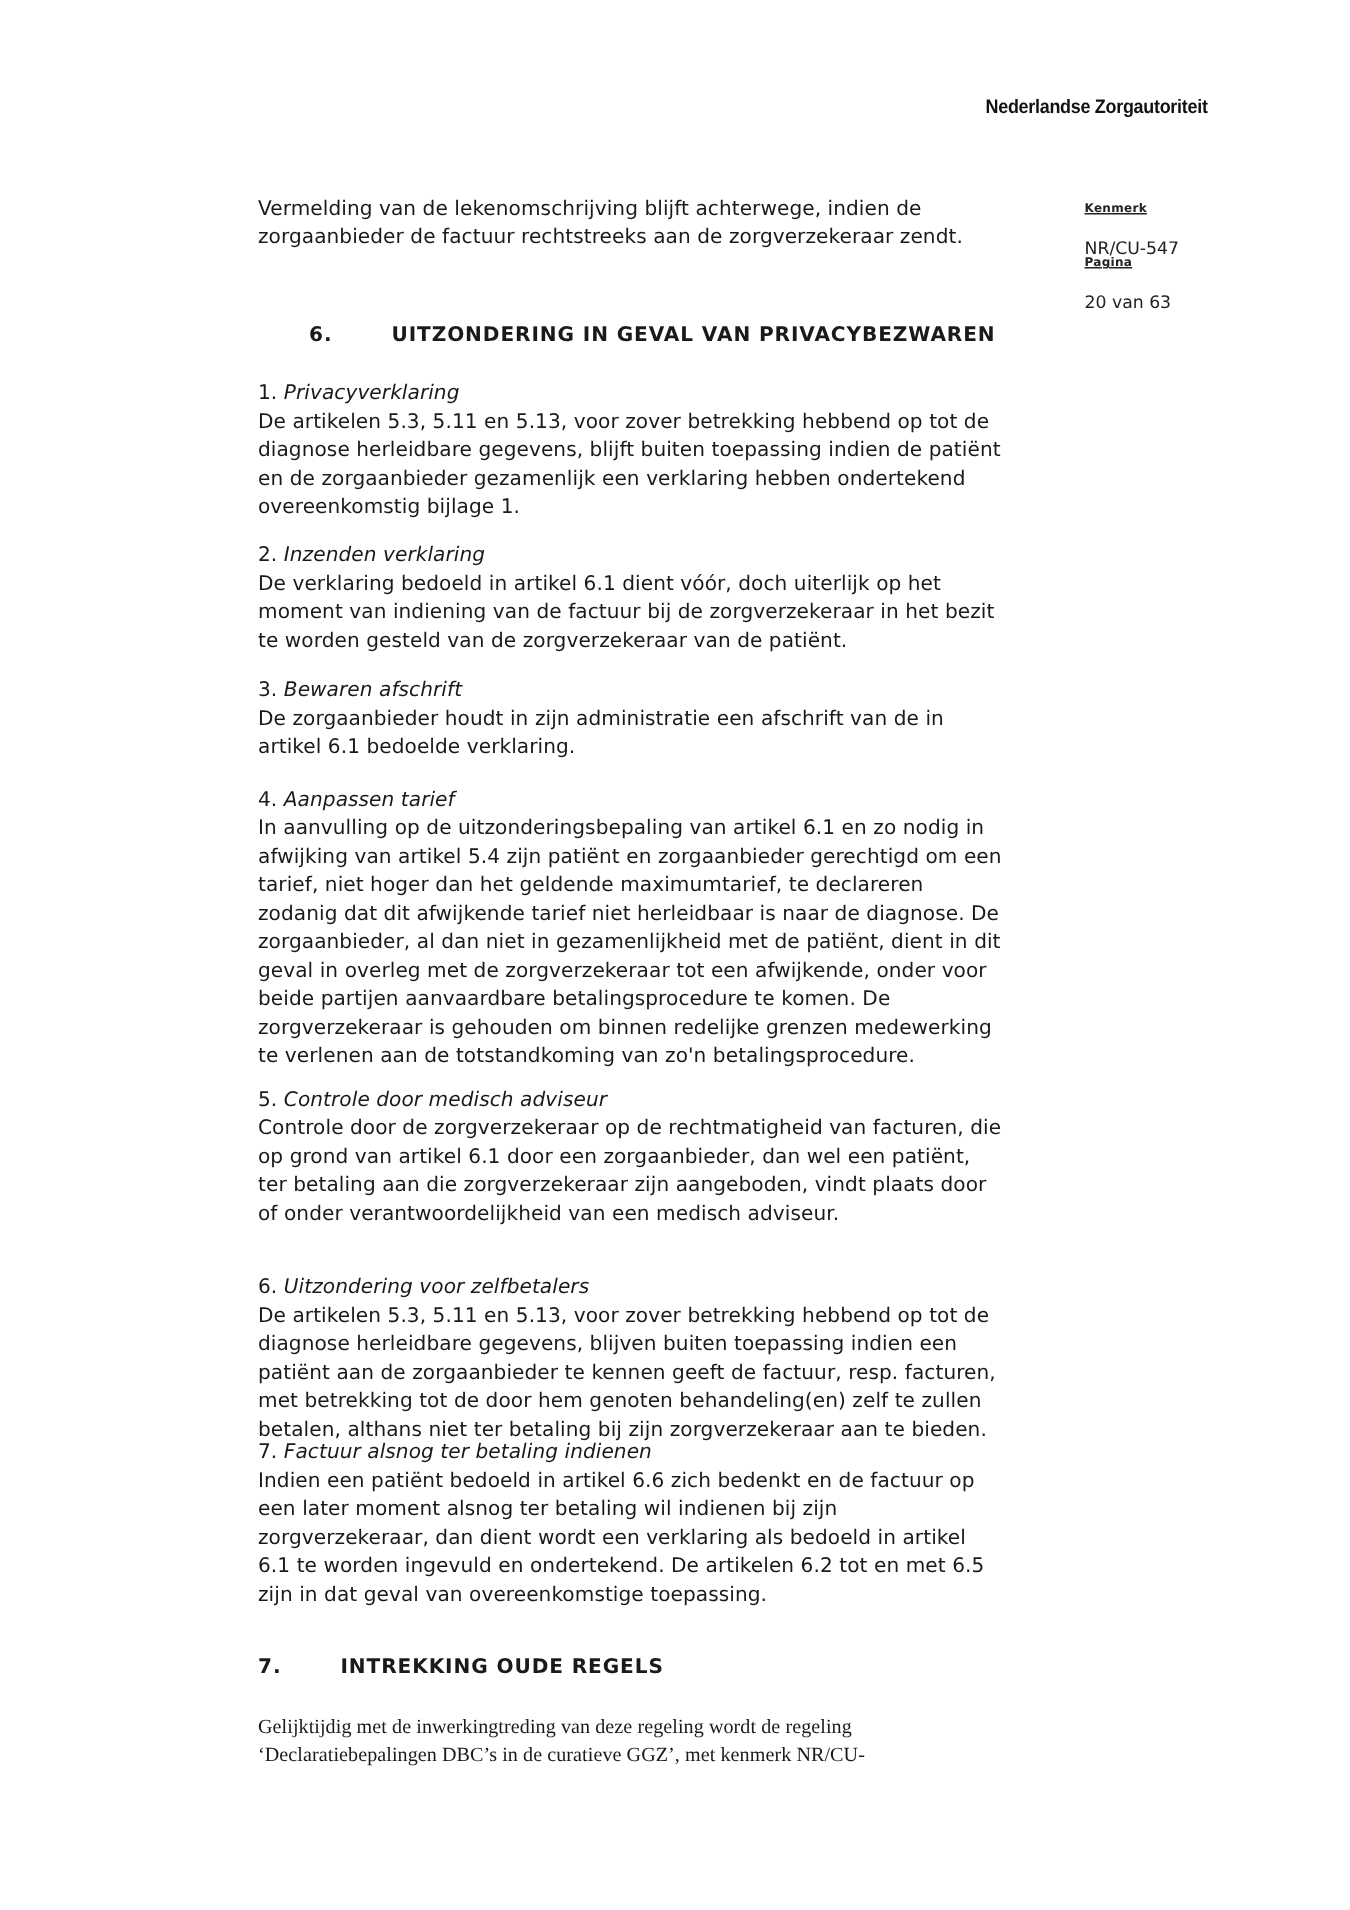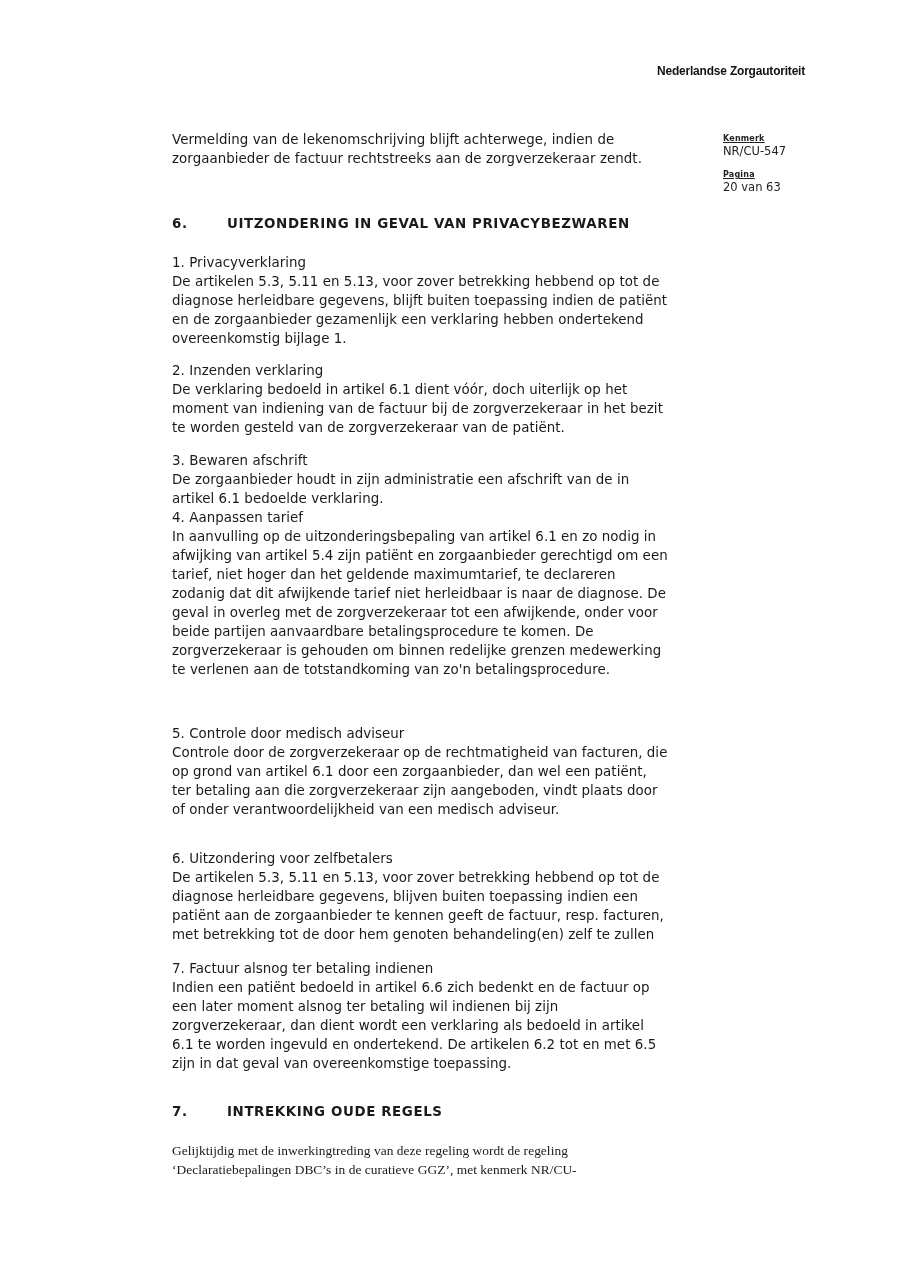--- a/index.html
+++ b/index.html
@@ -1,23 +1,23 @@
 <!DOCTYPE html>
 <html><head>
 <meta charset="utf-8">
 <style>
   html, body { margin: 0; padding: 0; background: #ffffff; }
   body { width: 900px; height: 1273px; position: relative; overflow: hidden; font-family: "DejaVu Sans", sans-serif; color: #1a1a1a; }
   .org { position: absolute; left: 657px; top: 63px; font-family: "Liberation Sans", sans-serif; font-size: 13px; font-weight: bold; letter-spacing: -0.2px; color: #111; transform: scaleX(0.92); transform-origin: left top; }
   .meta { position: absolute; left: 723px; width: 150px; }
   .meta-label { font-size: 8px; font-weight: bold; color: #222; letter-spacing: 0.2px; text-decoration: underline; }
-  .meta-value { font-size: 11.5px; color: #222; margin-top: 1px; }
+  .meta-value { font-size: 11.5px; color: #222; margin-top: 15px; }
   .body { position: absolute; left: 172px; width: 520px; }
   .line { font-size: 13.4px; line-height: 19px; white-space: nowrap; letter-spacing: 0.05px; }
-  .it { }
+  .it { font-style: italic; }
   .h { position: absolute; left: 172px; font-size: 13.4px; font-weight: bold; letter-spacing: 0.6px; white-space: nowrap; }
   .h .num { display: inline-block; width: 55px; }
 </style>
 </head>
 <body>
 
 <div class="org">Nederlandse Zorgautoriteit</div>
 
 <div class="meta" style="top:134px;">
   <div class="meta-label">Kenmerk</div>
@@ -26,21 +26,21 @@
 <div class="meta" style="top:170px;">
   <div class="meta-label">Pagina</div>
   <div class="meta-value">20 van 63</div>
 </div>
 
 <div class="body" style="top:130px;">
   <div class="line">Vermelding van de lekenomschrijving blijft achterwege, indien de</div>
   <div class="line">zorgaanbieder de factuur rechtstreeks aan de zorgverzekeraar zendt.</div>
 </div>
 
-<div class="h" style="top:216px;">
+<div class="h" style="top:216px;margin-left:34px;">
   <span class="num">6.</span><span>UITZONDERING IN GEVAL VAN PRIVACYBEZWAREN</span>
 </div>
 
 <div class="body" style="top:253px;">
   <div class="line"><span>1.</span> <span class="it">Privacyverklaring</span></div>
   <div class="line">De artikelen 5.3, 5.11 en 5.13, voor zover betrekking hebbend op tot de</div>
   <div class="line">diagnose herleidbare gegevens, blijft buiten toepassing indien de patiënt</div>
   <div class="line">en de zorgaanbieder gezamenlijk een verklaring hebben ondertekend</div>
   <div class="line">overeenkomstig bijlage 1.</div>
 </div>
@@ -51,46 +51,48 @@
   <div class="line">moment van indiening van de factuur bij de zorgverzekeraar in het bezit</div>
   <div class="line">te worden gesteld van de zorgverzekeraar van de patiënt.</div>
 </div>
 
 <div class="body" style="top:451px;">
   <div class="line"><span>3.</span> <span class="it">Bewaren afschrift</span></div>
   <div class="line">De zorgaanbieder houdt in zijn administratie een afschrift van de in</div>
   <div class="line">artikel 6.1 bedoelde verklaring.</div>
 </div>
 
-<div class="body" style="top:508px;">
+<div class="body" style="top:524px;">
   <div class="line"><span>4.</span> <span class="it">Aanpassen tarief</span></div>
   <div class="line">In aanvulling op de uitzonderingsbepaling van artikel 6.1 en zo nodig in</div>
   <div class="line">afwijking van artikel 5.4 zijn patiënt en zorgaanbieder gerechtigd om een</div>
   <div class="line">tarief, niet hoger dan het geldende maximumtarief, te declareren</div>
   <div class="line">zodanig dat dit afwijkende tarief niet herleidbaar is naar de diagnose. De</div>
+  <div class="line">zorgaanbieder, al dan niet in gezamenlijkheid met de patiënt, dient in dit</div>
   <div class="line">geval in overleg met de zorgverzekeraar tot een afwijkende, onder voor</div>
   <div class="line">beide partijen aanvaardbare betalingsprocedure te komen. De</div>
   <div class="line">zorgverzekeraar is gehouden om binnen redelijke grenzen medewerking</div>
   <div class="line">te verlenen aan de totstandkoming van zo'n betalingsprocedure.</div>
 </div>
 
 <div class="body" style="top:724px;">
   <div class="line"><span>5.</span> <span class="it">Controle door medisch adviseur</span></div>
   <div class="line">Controle door de zorgverzekeraar op de rechtmatigheid van facturen, die</div>
   <div class="line">op grond van artikel 6.1 door een zorgaanbieder, dan wel een patiënt,</div>
   <div class="line">ter betaling aan die zorgverzekeraar zijn aangeboden, vindt plaats door</div>
   <div class="line">of onder verantwoordelijkheid van een medisch adviseur.</div>
 </div>
 
 <div class="body" style="top:849px;">
   <div class="line"><span>6.</span> <span class="it">Uitzondering voor zelfbetalers</span></div>
   <div class="line">De artikelen 5.3, 5.11 en 5.13, voor zover betrekking hebbend op tot de</div>
   <div class="line">diagnose herleidbare gegevens,  blijven buiten toepassing indien een</div>
   <div class="line">patiënt aan de zorgaanbieder te kennen geeft de factuur, resp. facturen,</div>
   <div class="line">met betrekking tot de door hem genoten behandeling(en) zelf te zullen</div>
+  <div class="line">betalen, althans niet ter betaling bij zijn zorgverzekeraar aan te bieden.</div>
 </div>
 
 <div class="body" style="top:959px;">
   <div class="line"><span>7.</span> <span class="it">Factuur alsnog ter betaling indienen</span></div>
   <div class="line">Indien een patiënt bedoeld in artikel 6.6 zich bedenkt en de factuur op</div>
   <div class="line">een later moment alsnog ter betaling wil indienen bij zijn</div>
   <div class="line">zorgverzekeraar, dan dient wordt een verklaring als bedoeld in artikel</div>
   <div class="line">6.1 te worden ingevuld en ondertekend. De artikelen 6.2 tot en met 6.5</div>
   <div class="line">zijn in dat geval van overeenkomstige toepassing.</div>
 </div>

